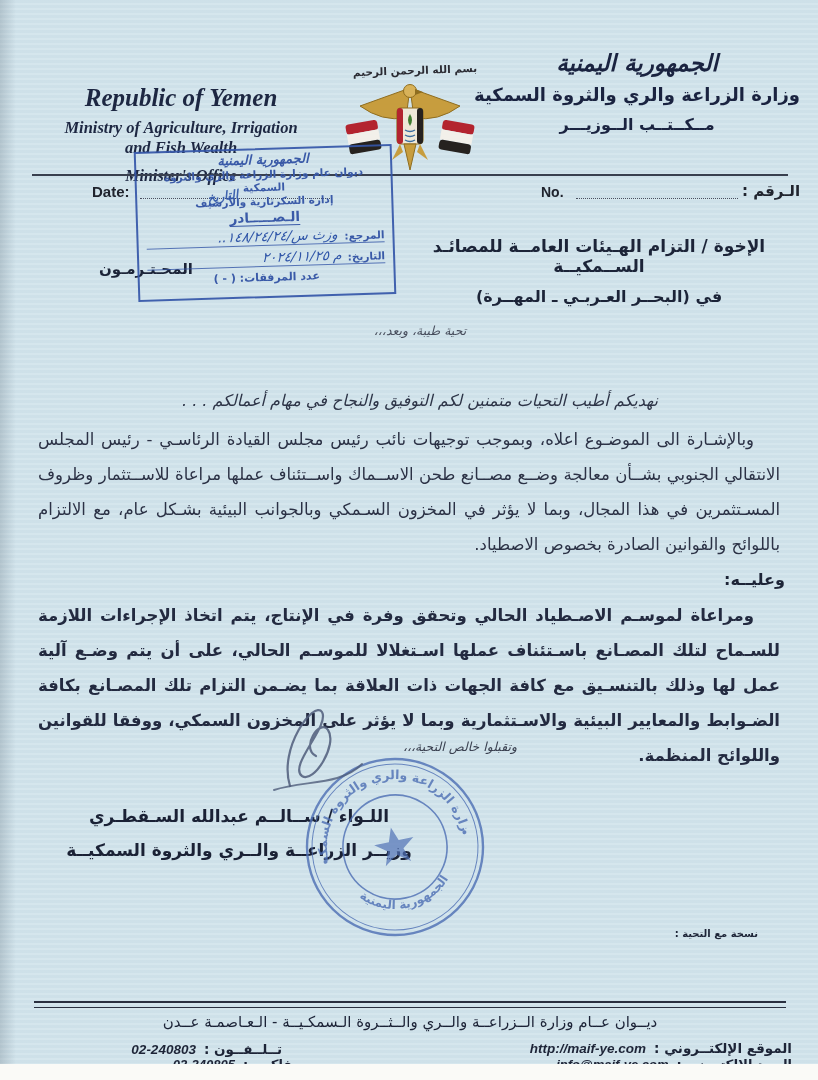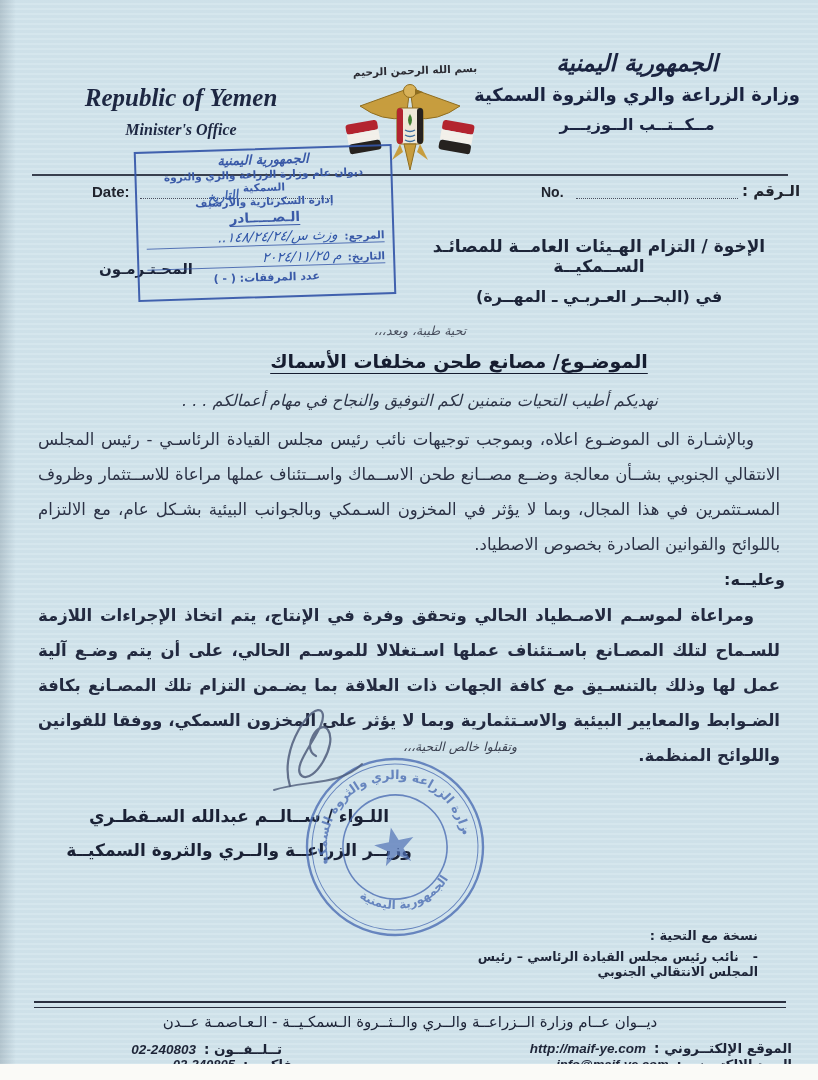--- a/index.html
+++ b/index.html
@@ -60,21 +60,21 @@
   .p2{top:598px;font-weight:bold;color:#232a40;}
   .closing{left:380px;top:739px;width:160px;font-size:12.5px;font-style:italic;color:#3a4050;}
   
   .sig{left:66px;top:806px;width:346px;color:#1a2135;z-index:1;}
   .sig .sn{font-size:17px;font-weight:bold;}
   .sig .st{font-size:17px;font-weight:bold;margin-top:14px;}
   .flourish{left:256px;top:686px;z-index:3;}
   .seal{left:300px;top:752px;z-index:2;opacity:.82;transform:rotate(-12deg);}
   
   .cc{left:400px;top:928px;width:358px;text-align:right;color:#1d2437;}
-  .cc .cch{font-size:13px;font-weight:bold;}
+  .cc .cch{font-size:10px;font-weight:bold;}
   .cc .cci{font-size:12.5px;font-weight:bold;margin-top:6px;padding-left:30px;}
   .cc .cci::before{content:"-";margin-left:14px;}
   
   .f-rule{left:34px;top:1001px;width:752px;height:4px;border-top:2px solid #2a3040;border-bottom:1.4px solid #2a3040;}
   .f-office{left:60px;top:1013px;width:700px;font-size:15px;font-weight:normal;color:#1b2236;}
   .f-grp{display:flex;align-items:baseline;gap:8px;font-weight:bold;color:#1d2437;}
   .f-web{left:468px;top:1040px;width:324px;font-size:13.5px;justify-content:flex-start;}
   .f-phone{left:52px;top:1041px;width:230px;font-size:13.5px;}
   .f-url{font-style:italic;font-family:"Liberation Sans",sans-serif;direction:ltr;}
   .f-row3{top:1057px;font-size:13px;}
@@ -82,20 +82,21 @@
   .f-fax{left:52px;width:240px;}
   .white-strip{left:0;top:1064px;width:818px;height:16px;background:#fafaf7;z-index:10;}
 </style>
 </head>
 <body>
 
 <div class="page">
 
   <div class="abs hdr-en en c">
     <div class="l1">Republic of Yemen</div>
+    <div class="l2"><span>Ministry of Agriculture, Irrigation</span><br><span>and Fish Wealth</span></div>
     <div class="l3">Minister's Office</div>
   </div>
 
   <div class="abs bismillah ar c">بسم الله الرحمن الرحيم</div>
 
   <svg class="abs" style="left:344px;top:78px;" width="132" height="96" viewBox="0 0 132 96">
 
     <g transform="rotate(-10 20 62)">
       <rect x="4" y="44" width="32" height="10" rx="3" fill="#b3242f"></rect>
       <rect x="4" y="54" width="32" height="10" fill="#f2f0ea"></rect>
@@ -161,21 +162,20 @@
     </div>
   </div>
 
   <div class="abs addr ar c">
     <div class="a1">الإخوة / التزام الهـيئات العامــة للمصائـد الســمكيــة</div>
     <div class="a2">في (البحــر العـربـي ـ المهــرة)</div>
   </div>
   <div class="abs honor ar c">المحـتـرمـون</div>
 
   <div class="abs greet ar c">تحية طيبة، وبعد،،،</div>
-  <div class="abs subject ar c">الموضـوع/ مصانع طحن مخلفات الأسماك</div>
   <div class="abs para p1 ar">وبالإشـارة الى الموضـوع اعلاه، وبموجب توجيهات نائب رئيس مجلس القيادة الرئاسـي - رئيس المجلس الانتقالي الجنوبي بشــأن معالجة وضــع مصــانع طحن الاســماك واســتئناف عملها مراعاة للاســتثمار وظروف المسـتثمرين في هذا المجال، وبما لا يؤثر في المخزون السـمكي وبالجوانب البيئية بشـكل عام، مع الالتزام باللوائح والقوانين الصادرة بخصوص الاصطياد.</div>
 
   <div class="abs opening ar c">نهديكم أطيب التحيات متمنين لكم التوفيق والنجاح في مهام أعمالكم . . .</div>
   <div class="abs trans ar">وعليــه:</div>
   <div class="abs para p2 ar">ومراعاة لموسـم الاصـطياد الحالي وتحقق وفرة في الإنتاج، يتم اتخاذ الإجراءات اللازمة للسـماح لتلك المصـانع باسـتئناف عملها اسـتغلالا للموسـم الحالي، على أن يتم وضـع آلية عمل لها وذلك بالتنسـيق مع كافة الجهات ذات العلاقة بما يضـمن التزام تلك المصـانع بكافة الضـوابط والمعايير البيئية والاسـتثمارية وبما لا يؤثر على المخزون السمكي، ووفقا للقوانين واللوائح المنظمة.</div>
 
   <div class="abs closing ar c">وتقبلوا خالص التحية،،،</div>
 
   <svg class="abs flourish" width="120" height="115" viewBox="0 0 120 115">
     <path d="M34,100 C22,62 58,14 66,26 C74,40 32,80 46,90 C58,98 82,58 72,44 C64,32 44,62 60,70" fill="none" stroke="#4f5c7a" stroke-width="2.2" stroke-linecap="round" opacity=".85"></path>
@@ -199,21 +199,20 @@
     <circle cx="166" cy="95" r="2" fill="#5071b5"></circle>
   </svg>
 
   <div class="abs sig ar c">
     <div class="sn">اللـواء / ســالــم عبدالله السـقطـري</div>
     <div class="st">وزيــر الزراعــة والــري والثروة السمكيــة</div>
   </div>
 
   <div class="abs cc ar">
     <div class="cch">نسخة مع التحية :</div>
-    <div class="cci">نائب رئيس مجلس القيادة الرئاسي – رئيس المجلس الانتقالي الجنوبي</div>
   </div>
 
   <div class="abs f-rule"></div>
   <div class="abs f-office ar c">ديــوان عــام وزارة الــزراعــة والــري والــثــروة الـسمكـيــة - الـعـاصمـة عــدن</div>
 
   <div class="abs f-grp f-web ar">
     <span>الموقع الإلكتــروني :</span>
     <span class="f-url">http://maif-ye.com</span>
   </div>
   <div class="abs f-grp f-phone ar">

